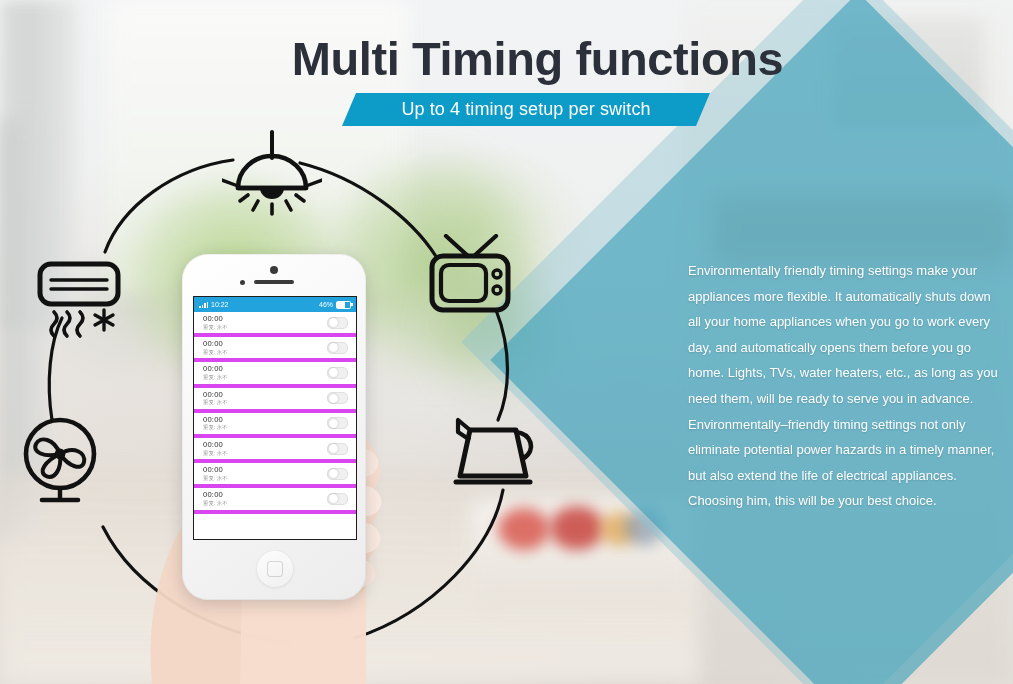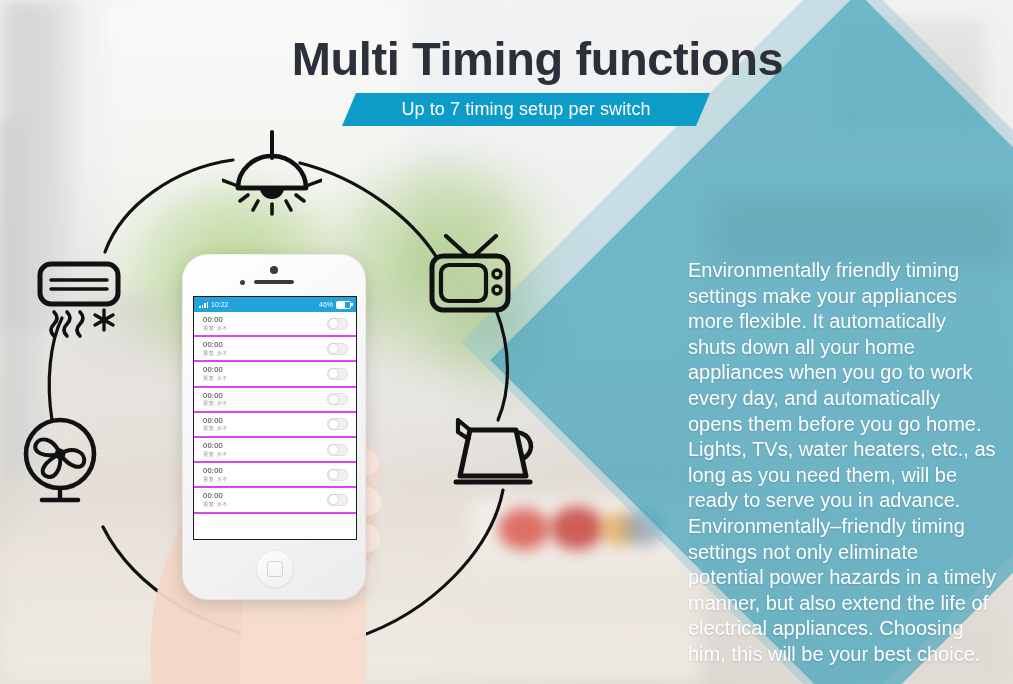--- a/index.html
+++ b/index.html
@@ -174,21 +174,21 @@
     letter-spacing: .1px;
     white-space: nowrap;
   }
 
   
   .body-copy {
     position: absolute;
     left: 688px; top: 258px;
     width: 310px;
     color: #ffffff;
-    font-size: 20px;
+    font-size: 13px;
     line-height: 25.6px;
     white-space: pre-line;
     text-shadow: 0 1px 2px rgba(0,0,0,0.16);
   }
 
   
   .arcs {
     position: absolute;
     left: 0; top: 0;
     width: 1013px; height: 684px;
@@ -321,21 +321,21 @@
     font-size: 9px;
     letter-spacing: .5px;
   }
 
   
   .timer-list {
     background: #ffffff;
   }
   .timer-row {
     height: 25.2px;
-    border-bottom: 2px solid #d946ef;
+    border-bottom: 4px solid #d946ef;
     display: flex;
     align-items: center;
     justify-content: space-between;
     padding: 0 8px 0 9px;
     box-sizing: border-box;
   }
   .timer-info { line-height: 1; }
   .timer-time {
     font-size: 7.6px;
     color: #2d2d2d;
@@ -389,21 +389,21 @@
   <div class="bg-fruit f1"></div>
   <div class="bg-fruit f2"></div>
   <div class="bg-fruit f3"></div>
   <div class="bg-fruit f4"></div>
 
   <div class="diamond diamond-outer"></div>
   <div class="diamond diamond-inner"></div>
 
   <div class="title">Multi Timing functions</div>
   <div class="subtitle-banner">
-    <span class="subtitle-text">Up to 7 timing setup per switch</span>
+    <span class="subtitle-text">Up to 4 timing setup per switch</span>
   </div>
 
   <div class="body-copy">Environmentally friendly timing settings make your appliances more flexible. It automatically shuts down all your home appliances when you go to work every day, and automatically opens them before you go home. Lights, TVs, water heaters, etc., as long as you need them, will be ready to serve you in advance.
 Environmentally–friendly timing settings not only eliminate potential power hazards in a timely manner, but also extend the life of electrical appliances. Choosing him, this will be your best choice.</div>
 
   <svg class="arcs" viewBox="0 0 1013 684">
     <path d="M105,252 C122,205 175,168 233,160" fill="none" stroke="#111111" stroke-width="3.2" stroke-linecap="round"></path>
     <path d="M300,163 C360,178 412,218 437,258" fill="none" stroke="#111111" stroke-width="3.2" stroke-linecap="round"></path>
     <path d="M496,310 C512,350 510,392 498,420" fill="none" stroke="#111111" stroke-width="3.2" stroke-linecap="round"></path>
     <path d="M503,490 C492,548 434,612 355,638" fill="none" stroke="#111111" stroke-width="3.2" stroke-linecap="round"></path>

